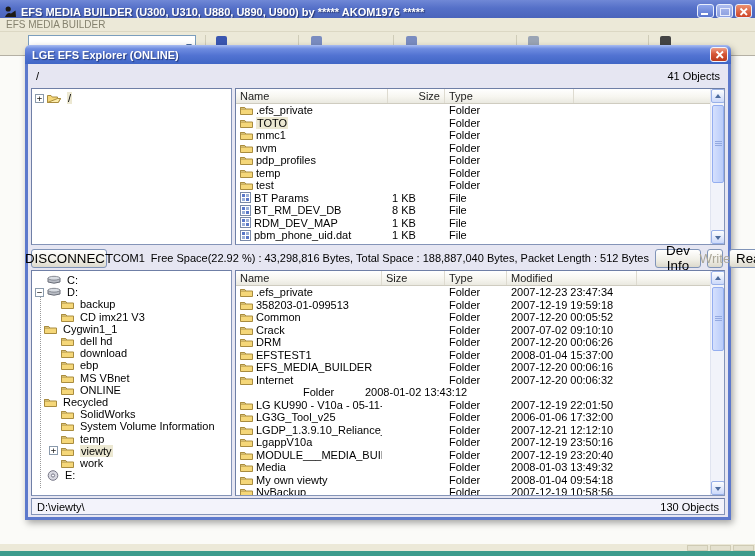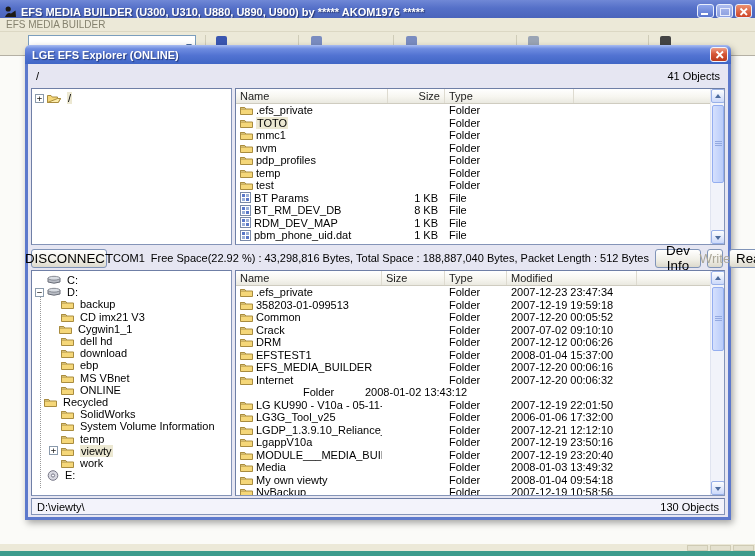--- a/index.html
+++ b/index.html
@@ -66,21 +66,21 @@
   .p-botlist{left:207px;top:206px;width:490px;height:226px;}
 
   
   .lv-head{display:flex;height:15px;background:linear-gradient(180deg,#ffffff,#f7f6f0 55%,#eae9e0);
     border-bottom:1px solid #cfccc0;color:#222;}
   .lv-hcell{border-right:1px solid #dedbd0;padding:1px 4px 0;white-space:nowrap;overflow:hidden;flex:0 0 auto;}
   .lv-hcell.right{text-align:right;}
   .lv-hcell.fill{flex:1;border-right:none;}
   .lv-row{display:flex;height:12.5px;line-height:12.5px;}
   .lv-cell{padding:0 4px;white-space:nowrap;overflow:hidden;flex:0 0 auto;display:flex;align-items:center;}
-  .lv-cell.num{display:block;text-align:right;padding-right:7px;}
+  .lv-cell.num{display:block;text-align:left;padding-right:7px;}
   .icon{display:inline-flex;margin-right:3px;flex:0 0 auto;}
   .hl{background:#ece8d2;padding:0 1px;}
 
   
   .tree-row{height:12.2px;display:flex;align-items:center;white-space:nowrap;}
   .exp-slot{width:12px;flex:0 0 auto;display:flex;align-items:center;}
   .expander{width:9px;height:9px;border:1px solid #8a9aac;background:#fff;font-size:9px;
     line-height:6px;text-align:center;color:#222;font-family:"DejaVu Sans Mono",monospace;}
   .tree-label{margin-left:3px;}
   .vguide{position:absolute;border-left:1px dotted #9a9a9a;width:0;}
@@ -412,21 +412,21 @@
             <div class="tree-row" style="padding-left:17px">
               <span class="exp-slot"></span>
               <span class="icon">
                 <svg width="13" height="10" viewBox="0 0 13 10">
                   <path d="M0.5 2.5 L4.6 2.5 L5.9 4 L12.5 4 L12.5 9.5 L0.5 9.5 Z" fill="#f5d779" stroke="#a98c3f"></path>
                   <path d="M0.5 2.5 L4.6 2.5 L5.9 4 L0.5 4 Z" fill="#fcecab" stroke="#a98c3f"></path>
                 </svg>
               </span>
               <span class="tree-label ">CD imx21 V3</span>
             </div>
-            <div class="tree-row" style="padding-left:15px">
+            <div class="tree-row" style="padding-left:0">
               <span class="exp-slot"></span>
               <span class="icon">
                 <svg width="13" height="10" viewBox="0 0 13 10">
                   <path d="M0.5 2.5 L4.6 2.5 L5.9 4 L12.5 4 L12.5 9.5 L0.5 9.5 Z" fill="#f5d779" stroke="#a98c3f"></path>
                   <path d="M0.5 2.5 L4.6 2.5 L5.9 4 L0.5 4 Z" fill="#fcecab" stroke="#a98c3f"></path>
                 </svg>
               </span>
               <span class="tree-label ">Cygwin1_1</span>
             </div>
             <div class="tree-row" style="padding-left:17px">
@@ -622,21 +622,21 @@
               <span class="icon">
                 <svg width="13" height="10" viewBox="0 0 13 10">
                   <path d="M0.5 2.5 L4.6 2.5 L5.9 4 L12.5 4 L12.5 9.5 L0.5 9.5 Z" fill="#f5d779" stroke="#a98c3f"></path>
                   <path d="M0.5 2.5 L4.6 2.5 L5.9 4 L0.5 4 Z" fill="#fcecab" stroke="#a98c3f"></path>
                 </svg>
               </span>
               <span class="">DRM</span>
             </span>
             <span class="lv-cell num" style="width:63px"></span>
             <span class="lv-cell" style="width:62px">Folder</span>
-            <span class="lv-cell" style="width:130px">2007-12-12 00:06:26</span>
+            <span class="lv-cell" style="width:130px">2007-12-20 00:06:26</span>
           </div>
           <div class="lv-row">
             <span class="lv-cell" style="width:146px">
               <span class="icon">
                 <svg width="13" height="10" viewBox="0 0 13 10">
                   <path d="M0.5 2.5 L4.6 2.5 L5.9 4 L12.5 4 L12.5 9.5 L0.5 9.5 Z" fill="#f5d779" stroke="#a98c3f"></path>
                   <path d="M0.5 2.5 L4.6 2.5 L5.9 4 L0.5 4 Z" fill="#fcecab" stroke="#a98c3f"></path>
                 </svg>
               </span>
               <span class="">EFSTEST1</span>

